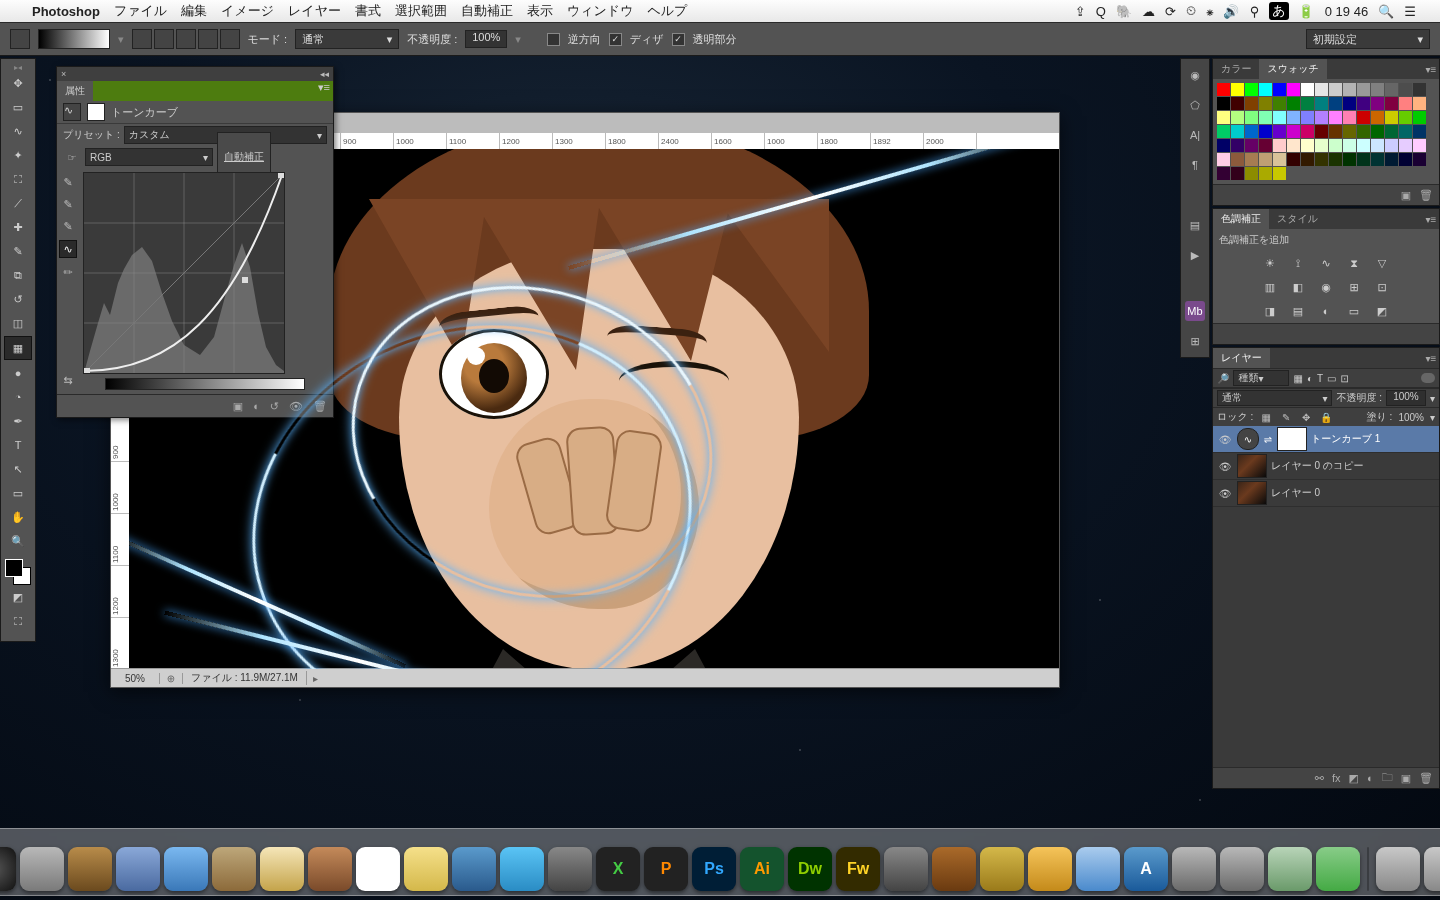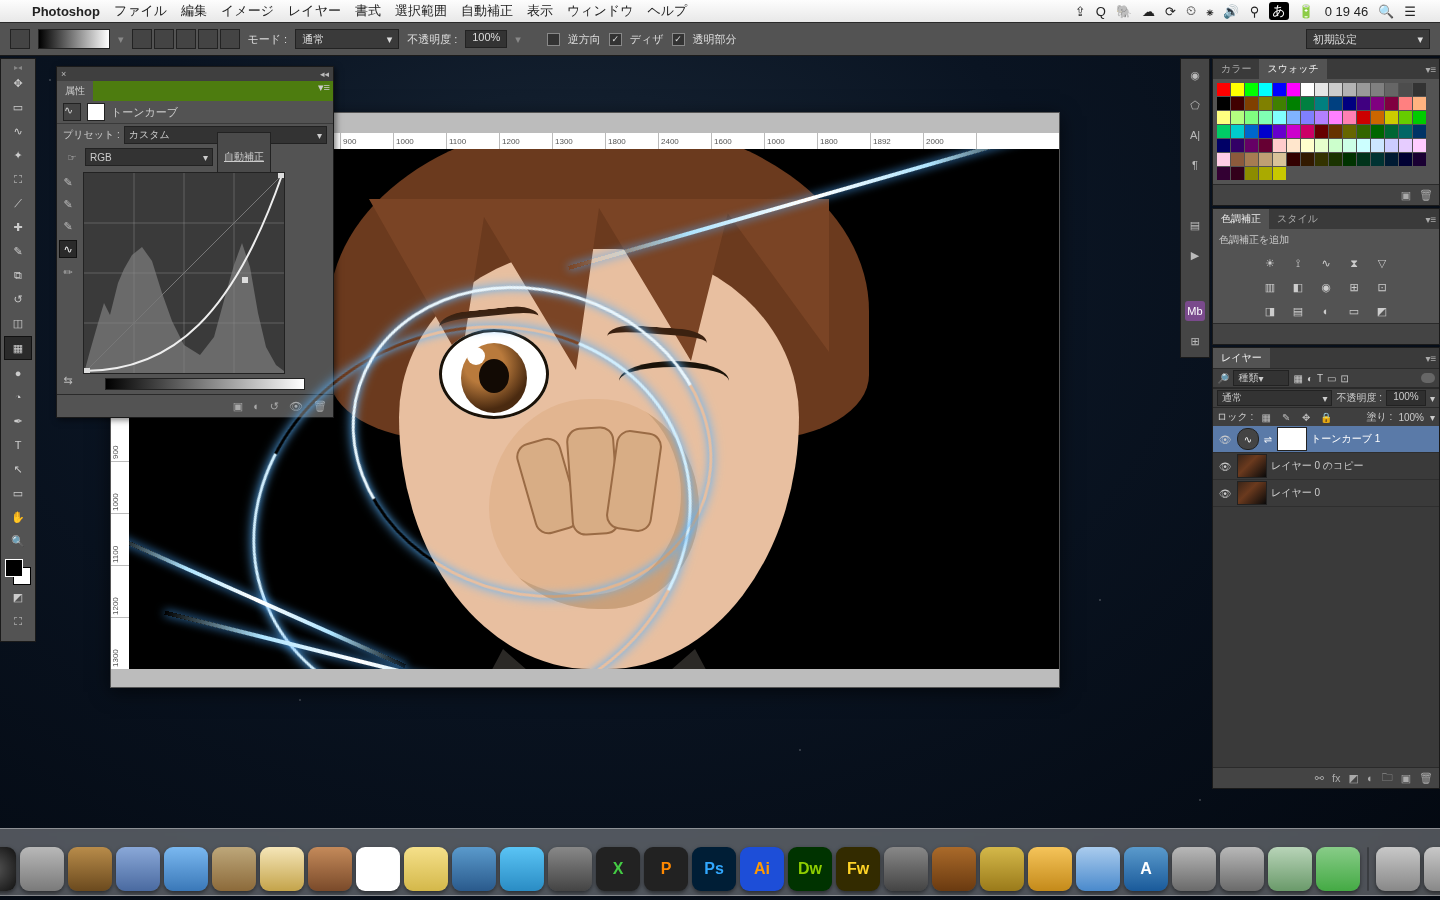--- a/index.html
+++ b/index.html
@@ -278,20 +278,26 @@
           <div class="finger a"></div>
           <div class="finger b"></div>
           <div class="finger c"></div>
         </div>
     </div>
     <div class="arc a1"></div>
     <div class="arc a2"></div>
     <div class="bolt b1"></div>
     <div class="bolt b2"></div>
     <div class="bolt b3"></div>
+  </div>
+  <div class="status">
+    <div class="z">50%</div>
+    <div style="width:22px;text-align:center;border-right:1px solid #999;color:#666">⊕</div>
+    <div class="f"><span>ファイル :</span> <span>11.9M/27.1M</span></div>
+    <div style="padding:0 6px;color:#666">▸</div>
   </div>
 </div>
 
 <div class="props">
   <div class="bar">×<span style="flex:1"></span>◂◂</div>
   <div class="tabs">
       <div class="tab on">属性</div>
       <div class="menuic" style="margin-left:auto;width:18px;text-align:center">▾≡</div>
     </div>
   <div class="title">
@@ -589,21 +595,21 @@
     <div class="di" style="background: linear-gradient(rgb(245, 230, 184), rgb(196, 164, 74));"></div>
     <div class="di" style="background: linear-gradient(rgb(196, 138, 90), rgb(122, 74, 42));"></div>
     <div class="di" style="background: rgb(255, 255, 255);">4</div>
     <div class="di" style="background: linear-gradient(rgb(245, 224, 138), rgb(212, 184, 74));"></div>
     <div class="di" style="background: linear-gradient(rgb(90, 154, 204), rgb(42, 90, 140));"></div>
     <div class="di" style="background: linear-gradient(rgb(90, 196, 245), rgb(42, 140, 196));"></div>
     <div class="di" style="background: linear-gradient(rgb(136, 136, 136), rgb(68, 68, 68));"></div>
     <div class="di" style="background: rgb(34, 34, 34); color: rgb(68, 204, 68);">X</div>
     <div class="di" style="background: rgb(34, 34, 34); color: rgb(255, 136, 0);">P</div>
     <div class="di" style="background: rgb(0, 30, 54); color: rgb(49, 168, 255);">Ps</div>
-    <div class="di" style="background: #1d4ed8; color: rgb(255, 154, 0);">Ai</div>
+    <div class="di" style="background: #14532d; color: rgb(255, 154, 0);">Ai</div>
     <div class="di" style="background: rgb(0, 51, 0); color: rgb(143, 206, 0);">Dw</div>
     <div class="di" style="background: rgb(51, 43, 0); color: rgb(255, 212, 38);">Fw</div>
     <div class="di" style="background: linear-gradient(rgb(136, 136, 136), rgb(68, 68, 68));"></div>
     <div class="di" style="background: linear-gradient(rgb(170, 106, 42), rgb(106, 58, 16));"></div>
     <div class="di" style="background: linear-gradient(rgb(212, 184, 74), rgb(154, 122, 26));"></div>
     <div class="di" style="background: linear-gradient(rgb(245, 196, 90), rgb(196, 138, 26));"></div>
     <div class="di" style="background: linear-gradient(rgb(170, 204, 238), rgb(74, 138, 204));"></div>
     <div class="di" style="background: linear-gradient(rgb(90, 154, 204), rgb(26, 90, 154));">A</div>
     <div class="di" style="background: linear-gradient(rgb(184, 184, 184), rgb(106, 106, 106));"></div>
     <div class="di" style="background: linear-gradient(rgb(184, 184, 184), rgb(106, 106, 106));"></div>

